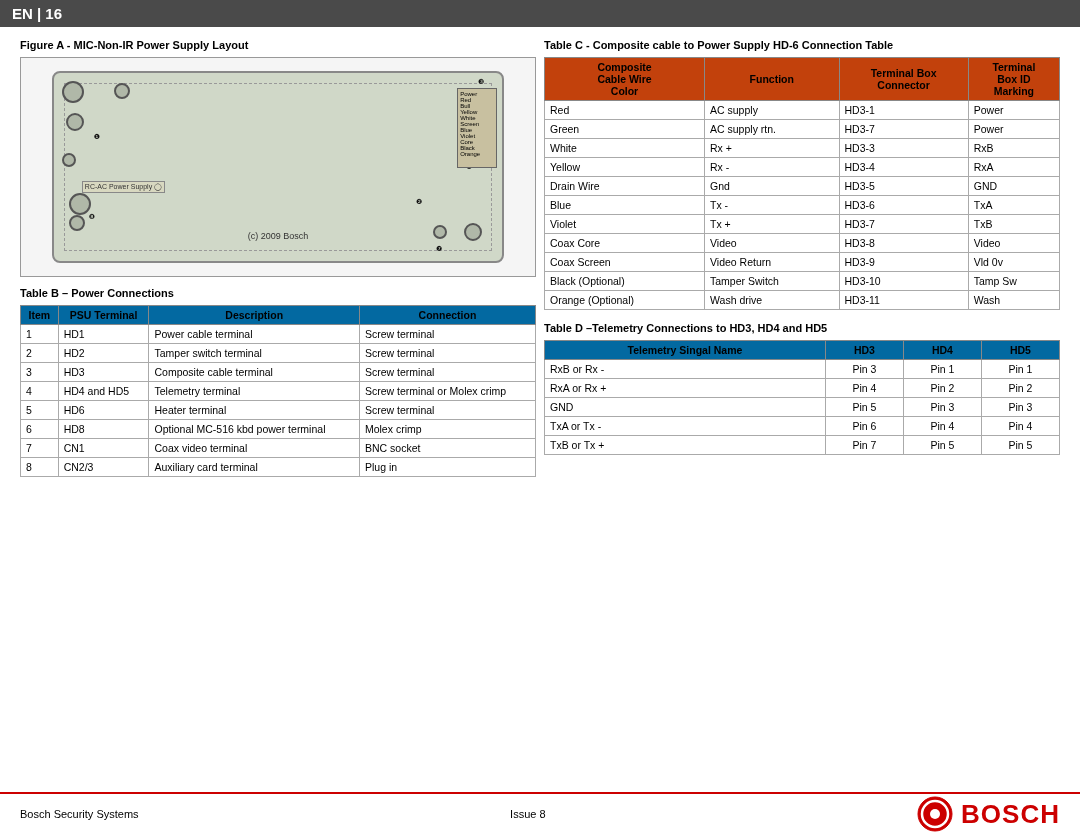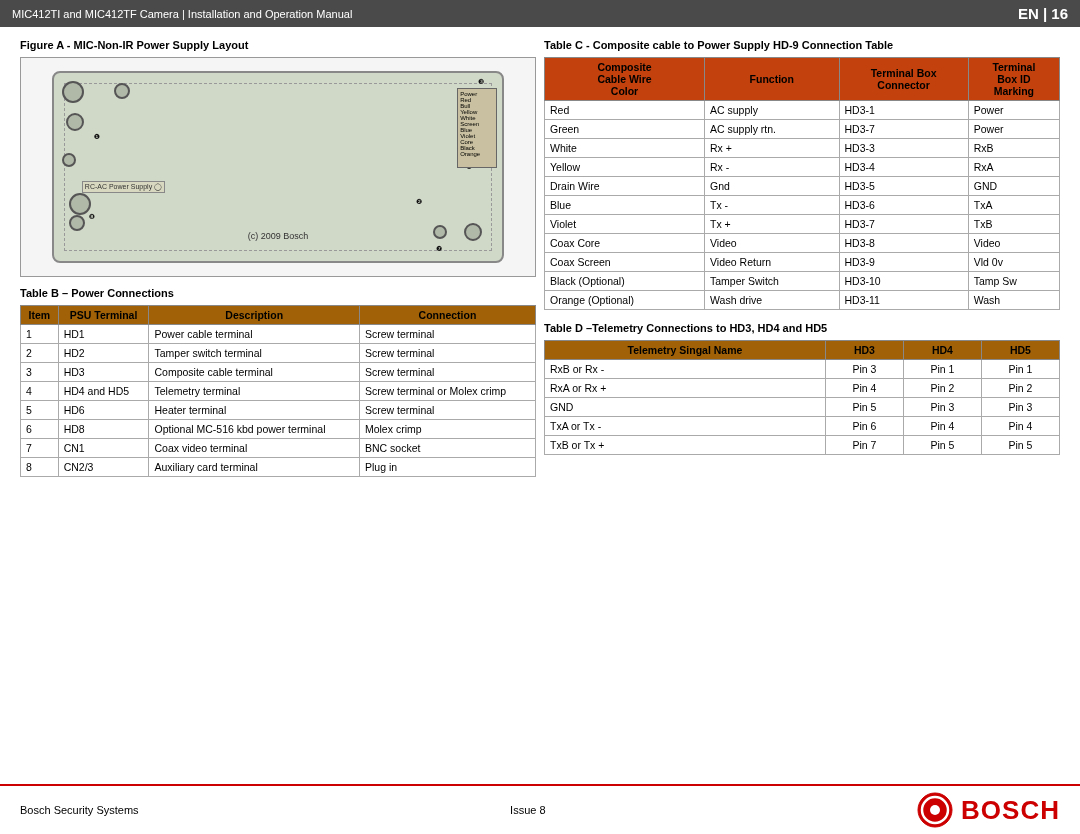--- a/index.html
+++ b/index.html
@@ -93,21 +93,21 @@
       color: #111;
     }
 
     
     table {
       border-collapse: collapse;
       width: 100%;
       font-size: 10.5px;
     }
     th {
-      background: #a16207;
+      background: #0369a1;
       border: 1px solid #888;
       padding: 3px 5px;
       text-align: center;
       font-weight: bold;
     }
     td {
       border: 1px solid #aaa;
       padding: 3px 5px;
       text-align: left;
       vertical-align: top;
@@ -120,21 +120,21 @@
     .th-composite {
       background: #c2410c;
     }
 
     
     .footer {
       position: absolute;
       bottom: 0;
       left: 0;
       right: 0;
-      height: 50px;
+      height: 42px;
       border-top: 2px solid #c00;
       display: flex;
       align-items: center;
       justify-content: space-between;
       padding: 0 20px;
     }
     .footer-left {
       font-size: 11px;
     }
     .footer-center {
@@ -153,21 +153,20 @@
       font-size: 26px;
       font-weight: bold;
       color: #cc0000;
       letter-spacing: 1px;
     }
   </style>
 </head>
 <body>
 
 <div class="header-bar">
-  <span>MIC412TI and MIC412TF Camera | Installation and Operation Manual</span>
   <span class="en-number">EN | 16</span>
 </div>
 
 <div class="main-content">
 
   <div class="left-col">
 
     <div class="section-title">Figure A - MIC-Non-IR Power Supply Layout</div>
 
     <div class="figure-area">
@@ -271,21 +270,21 @@
             </tr>
           </tbody>
       </table>
     </div>
 
   </div>
 
   <div class="right-col">
 
     <div class="table-wrapper">
-      <div class="section-title">Table C - Composite cable to Power Supply HD-9 Connection Table</div>
+      <div class="section-title">Table C - Composite cable to Power Supply HD-6 Connection Table</div>
       <table>
         <thead>
           <tr>
             <th class="th-composite">Composite<br>Cable Wire<br>Color</th>
             <th class="th-composite">Function</th>
             <th class="th-composite">Terminal Box<br>Connector</th>
             <th class="th-composite">Terminal<br>Box ID<br>Marking</th>
           </tr>
         </thead>
         <tbody id="table-c-body">

